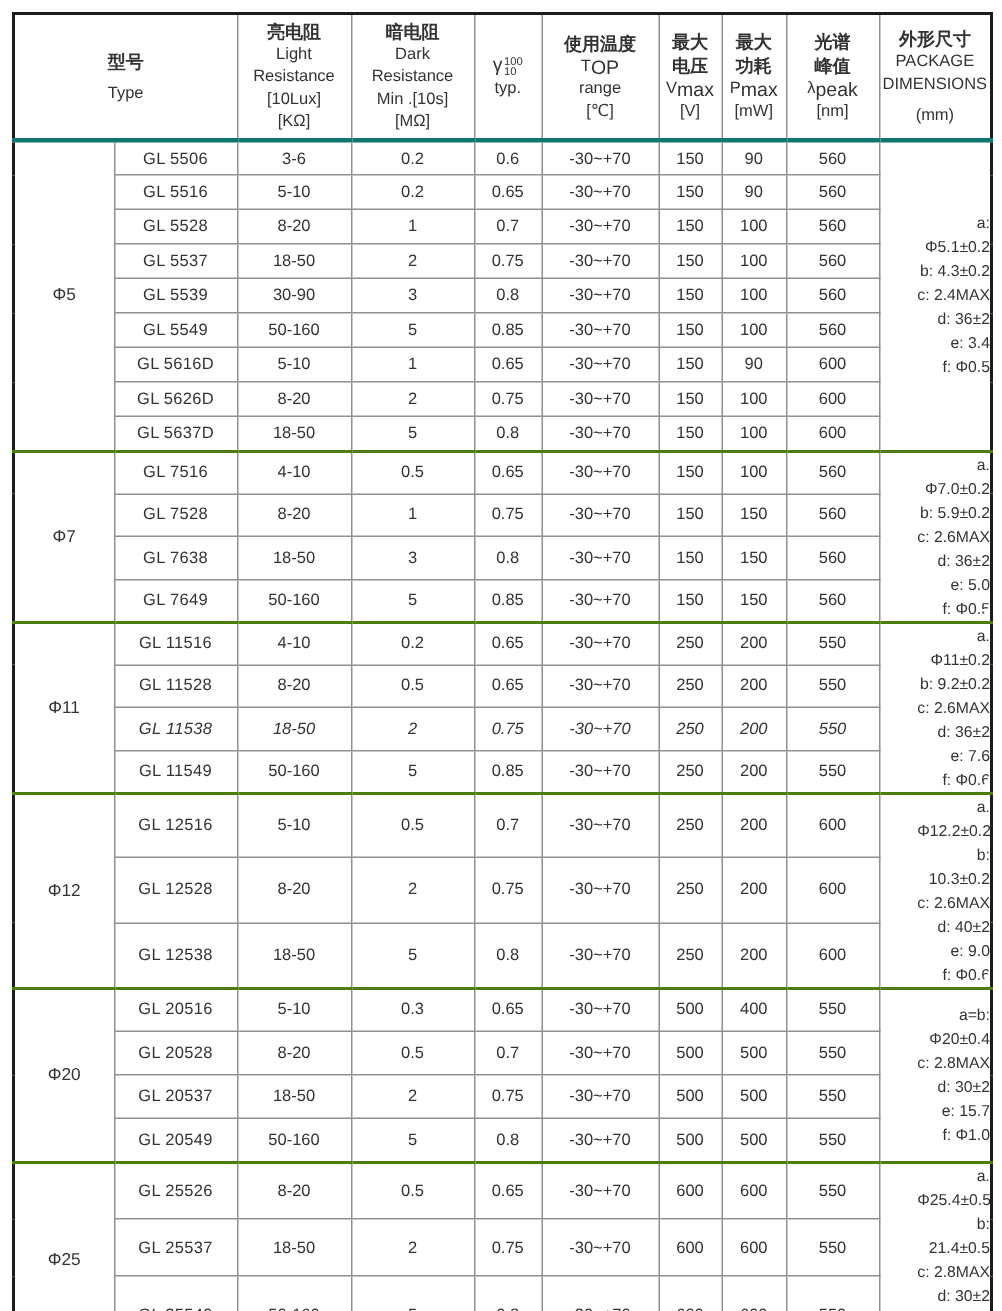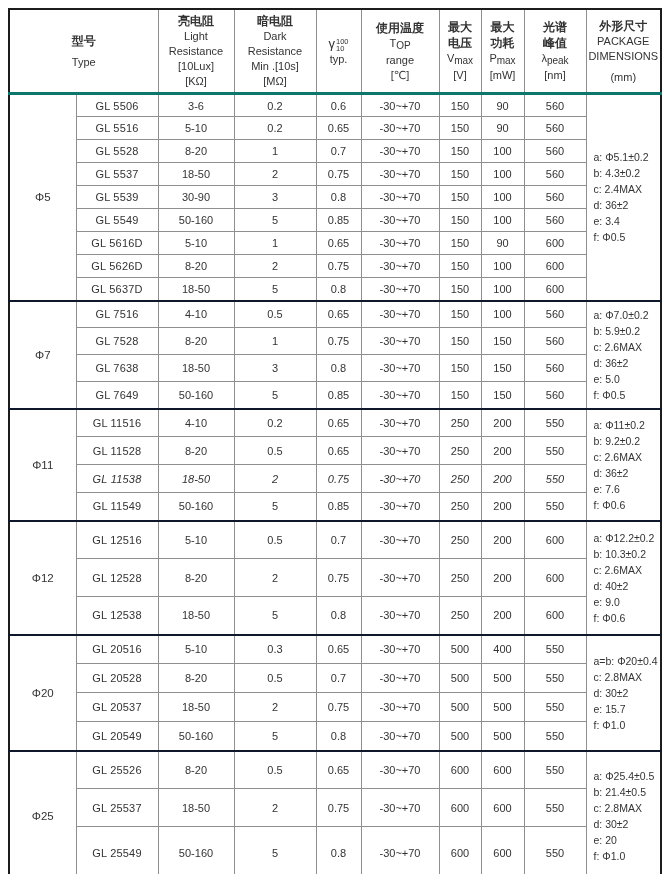--- a/index.html
+++ b/index.html
@@ -16,24 +16,24 @@
     height:82px;vertical-align:middle;text-align:center;
     font-weight:normal;font-size:11px;line-height:15px;
     border-bottom:3px solid #0f766e;
   }
   .zh{font-weight:bold;font-size:12px;line-height:16px;}
   .hdr-gap{height:6px;}
   td{text-align:center;vertical-align:middle;font-size:11px;}
   .group-cell{font-size:11.5px;}
   .model-cell{letter-spacing:.2px;}
   .pkg-cell{
-    text-align:left;padding-left:7px;font-size:10.5px;line-height:16px;border-radius:16px;
+    text-align:right;padding-left:25px;font-size:10.5px;line-height:16px;border-radius:16px;
   }
-  tr.sec-start>td{border-top:2px solid #0f172a;}
-  .sub{font-size:10px;vertical-align:-2px;letter-spacing:0;}
+  tr.sec-start>td{border-top:2px solid #4d7c0f;}
+  .sub{font-size:13px;vertical-align:-2px;letter-spacing:0;}
   .gamma-frac{
     display:inline-block;vertical-align:-3px;margin-left:1px;
     font-size:7.5px;line-height:7px;text-align:left;
   }
   .gamma-sym{font-size:13px;}
 </style>
 </head>
 <body>
 
 <table>

